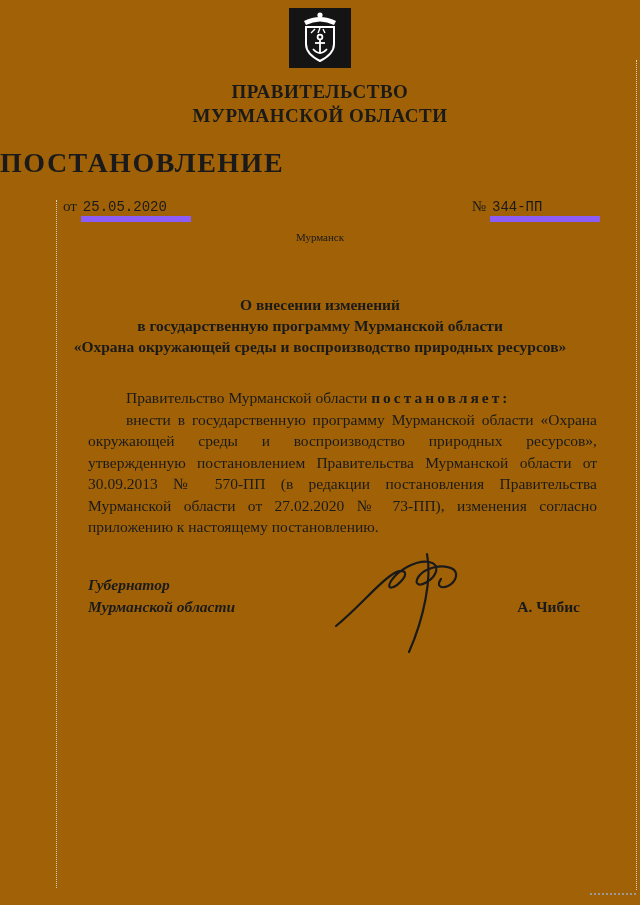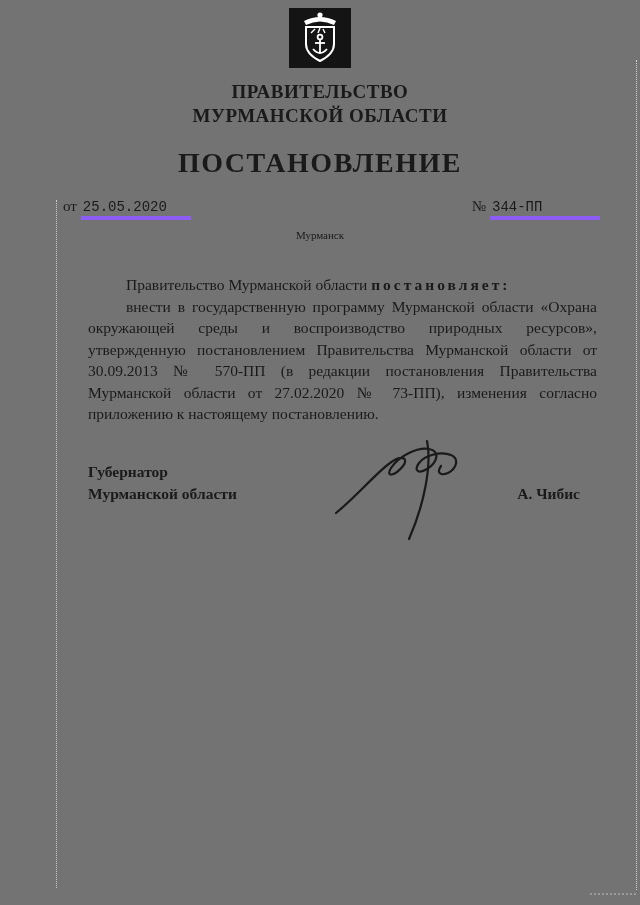--- a/index.html
+++ b/index.html
@@ -2,58 +2,57 @@
 <html><head>
 <meta charset="utf-8">
 <style>
   * { margin:0; padding:0; box-sizing:border-box; }
   html, body { background:#ffffff; }
   .page {
     position:relative;
     width:640px;
     height:905px;
     margin:0 auto;
-    background:#737373;
+    background:#a16207;
     color:#1a1a1a;
     font-family:"Liberation Serif", serif;
     overflow:hidden;
   }
   
   .emblem-wrap { width:62px; height:60px; margin:8px auto 0 auto; }
   
   .org-name {
     text-align:center;
     margin-top:12px;
     font-size:19px;
     font-weight:bold;
     line-height:24px;
     letter-spacing:0.5px;
   }
   
   .doc-type {
-    text-align:center;
     margin-top:20px;
     font-size:28px;
     font-weight:bold;
     letter-spacing:1.5px;
     line-height:30px;
   }
   
   .meta-row {
     display:flex;
     justify-content:space-between;
     align-items:baseline;
     margin:20px 40px 6px 63px;
     font-size:15px;
   }
   .meta-left, .meta-right { display:flex; align-items:baseline; gap:4px; }
   .ufield {
     display:inline-block;
     min-width:110px;
-    border-bottom:4px solid #8b5cf6;
+    border-bottom:6px solid #8b5cf6;
     font-family:"Liberation Mono", "DejaVu Sans Mono", monospace;
     font-size:14px;
     padding:0 2px 1px 2px;
     white-space:nowrap;
   }
   .city { text-align:center; margin-top:5px; font-size:11px; line-height:18px; }
   
   .doc-title {
     text-align:center;
     margin-top:48px;
@@ -71,21 +70,21 @@
   .body-block p { text-indent:38px; }
   .verb-emphasis { font-weight:bold; letter-spacing:3px;margin-top:33px; }
   
   .signature-block {
     position:relative;
     margin:36px 43px 0 88px;
     height:130px;
     font-size:15.5px;
     font-weight:bold;
   }
-  .sig-position { position:absolute; left:0; top:0; line-height:22px; }
+  .sig-position { position:absolute; left:0; top:0; line-height:22px;font-style:italic; }
   .sig-name { position:absolute; right:17px; top:24px; }
   .sig-flourish { position:absolute; left:242px; top:-28px; width:150px; height:112px; }
   
   .edge-left { position:absolute; left:56px; top:200px; height:688px; width:0; border-left:1px dotted #cccccc; }
   .edge-right { position:absolute; left:636px; top:60px; height:830px; width:0; border-left:1px dotted #d4d4d4; }
   .mark-bottom-right { position:absolute; left:590px; top:893px; width:46px; height:0; border-top:2px dotted #9a9a9a; }
 </style>
 </head>
 <body>
 
@@ -120,20 +119,25 @@
       <span class="ufield">25.05.2020</span>
     </div>
     <div class="meta-right">
       <span>№</span>
       <span class="ufield">344-ПП</span>
     </div>
   </div>
 
   <div class="city">Мурманск</div>
 
+  <div class="doc-title">
+    <div>О внесении изменений</div>
+    <div>в государственную программу Мурманской области</div>
+    <div>«Охрана окружающей среды и воспроизводство природных ресурсов»</div>
+  </div>
 
   <div class="body-block">
     <p><span>Правительство Мурманской области </span><span class="verb-emphasis">постановляет:</span></p>
     <p>внести в государственную программу Мурманской области «Охрана окружающей среды и воспроизводство природных ресурсов», утвержденную постановлением Правительства Мурманской области от 30.09.2013 № 570-ПП (в редакции постановления Правительства Мурманской области от 27.02.2020 № 73-ПП), изменения согласно приложению к настоящему постановлению.</p>
   </div>
 
   <div class="signature-block">
     <div class="sig-position">
       <div>Губернатор</div>
       <div>Мурманской области</div>

